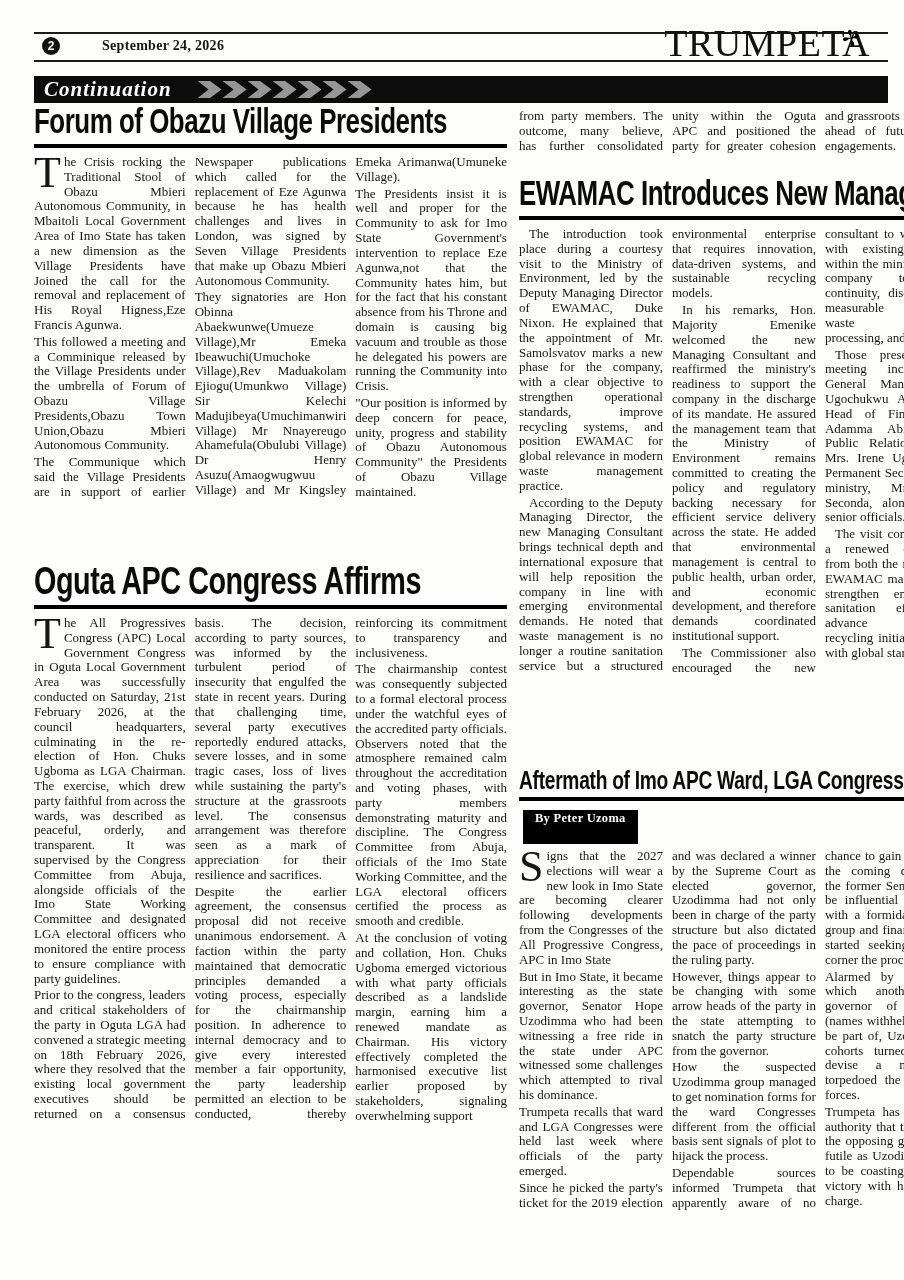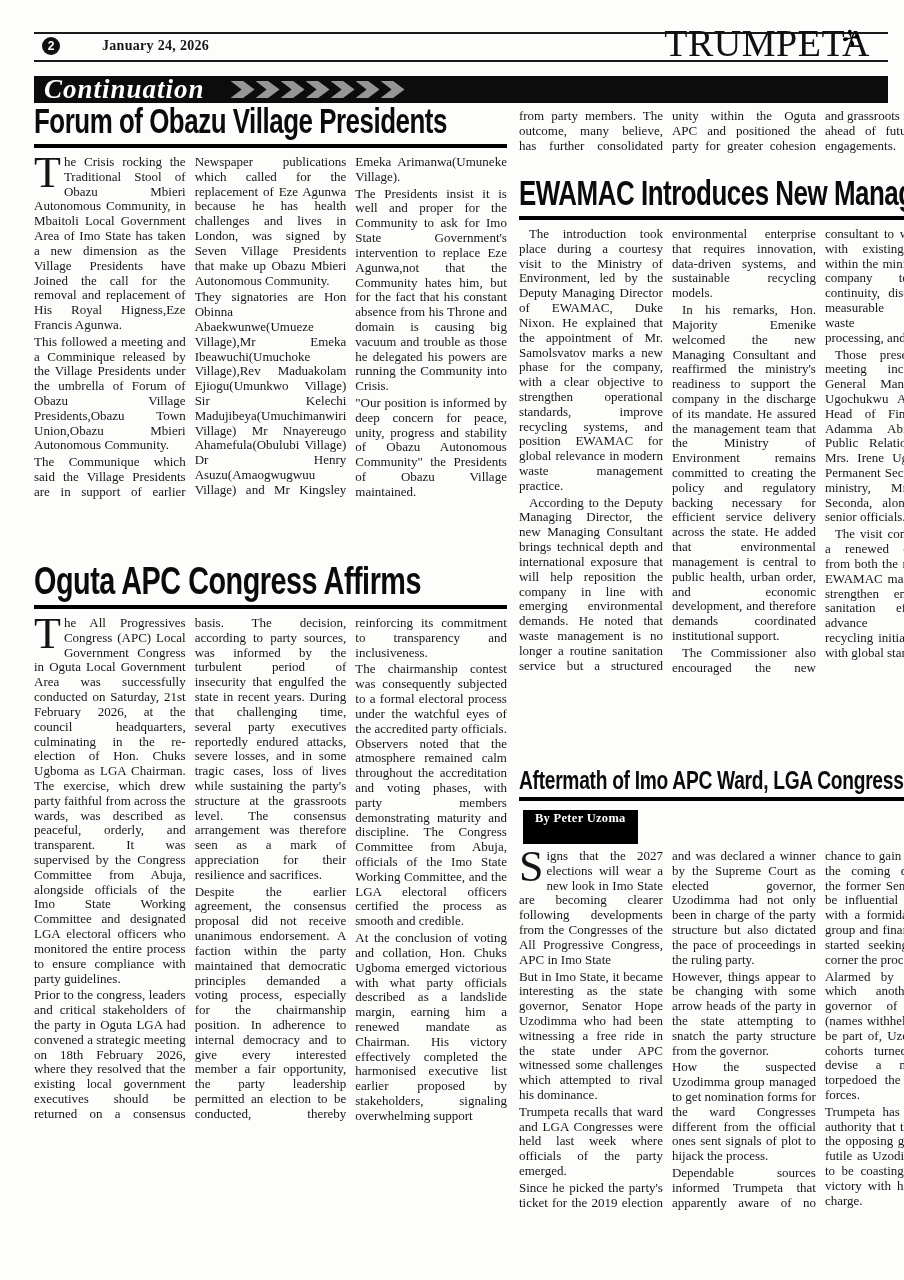--- a/index.html
+++ b/index.html
@@ -16,21 +16,21 @@
   .hdr-row{position:absolute;top:13px;left:8px;display:flex;align-items:center;}
   .pagenum{width:18px;height:18px;border-radius:50%;background:#111;color:#fff;
     font:bold 12px/18px "Liberation Sans",sans-serif;text-align:center;display:inline-block;}
   .date{font:bold 14px "Liberation Serif",serif;margin-left:42px;letter-spacing:.3px;}
   .masthead{position:absolute;right:18px;top:2px;font-family:"Liberation Serif",serif;
     font-size:38px;letter-spacing:.5px;color:#111;background:transparent;line-height:34px;}
   .quill{position:absolute;right:28px;top:2px;font-size:22px;transform:rotate(-12deg);color:#000;}
   
   .banner{height:27px;background:#0c0c0c;display:flex;align-items:center;margin-bottom:6px;padding-left:10px;}
   .banner-label{color:#fff;font-family:"Liberation Serif",serif;font-style:italic;font-weight:bold;
-    font-size:27px;letter-spacing:1px;margin-right:26px;}
+    font-size:21px;letter-spacing:1px;margin-right:26px;}
   .chev{display:inline-block;width:24px;height:17px;background:#969696;margin-right:1px;
     clip-path:polygon(0 0,52% 0,100% 50%,52% 100%,0 100%,46% 50%);}
   
   .content{display:grid;grid-template-columns:1fr 1fr;column-gap:12px;}
   .headline{border-bottom:4px solid #000;padding-bottom:2px;margin:2px 0 7px;}
   .hl{display:inline-block;font-family:"Liberation Sans",sans-serif;font-weight:bold;
     letter-spacing:-.5px;transform:scale(.96,1.28);transform-origin:left bottom;white-space:nowrap;color:#0b0b0b;}
   .hl-forum{font-size:27px;}
   .hl-ewamac{font-size:27px;}
   .hl-oguta{font-size:30px;}
@@ -49,21 +49,21 @@
 </head>
 <body>
 
 <div class="page">
 
   <div class="hdr">
     <div class="hline top"></div>
     <div class="hline bot"></div>
     <div class="hdr-row">
       <span class="pagenum">2</span>
-      <span class="date">January 24,  2026</span>
+      <span class="date">September 24,  2026</span>
     </div>
     <div class="masthead">TRUMPETA</div>
     <span class="quill">✢</span>
   </div>
 
   <div class="banner">
     <span class="banner-label">Continuation</span>
     <span class="chev"></span>
     <span class="chev"></span>
     <span class="chev"></span>
@@ -127,21 +127,21 @@
         <div class="headline">
           <span class="hl hl-aftermath">Aftermath of Imo APC Ward, LGA Congressees</span>
         </div>
         <div class="byline">By Peter Uzoma</div>
         <div class="cols3">
           <p class="dc">Signs that the 2027 elections will wear a new look in Imo State are becoming clearer following developments from the Congresses of the All Progressive Congress, APC in Imo State</p>
           <p>But in Imo State, it became interesting as the state governor, Senator Hope Uzodimma who had been witnessing a free ride in the state under APC witnessed some challenges which attempted to rival his dominance.</p>
           <p>Trumpeta recalls that ward and LGA Congresses were held last week where officials of the party emerged.</p>
           <p>Since he picked the party's ticket for the 2019 election and was declared a winner by the Supreme Court as elected governor, Uzodimma had not only been in charge of the party structure but also dictated the pace of proceedings in the ruling party.</p>
           <p>However, things appear to be changing with some arrow heads of the party in the state attempting to snatch the party structure from the governor.</p>
-          <p>How the suspected Uzodimma group managed to get nomination forms for the ward Congresses different from the official ones sent signals of plot to hijack the process.</p>
+          <p>How the suspected Uzodimma group managed to get nomination forms for the ward Congresses different from the official basis sent signals of plot to hijack the process.</p>
           <p>Dependable sources informed Trumpeta that apparently aware of no chance to gain relevance in the coming dispensation, the former Senator, said to be influential and backed with a formidable support group and financial muscle started seeking means to corner the process.</p>
           <p>Alarmed by these plans which another former governor of the party (names withheld) is said to be part of, Uzodimma and cohorts turned round to devise a means and torpedoed the challenging forces.</p>
           <p>Trumpeta has it on good authority that the efforts of the opposing group remain futile as Uzodimma is said to be coasting home with victory with his people in charge.</p>
         </div>
       </section>
     </div>
 
   </div>
 </div>
 

